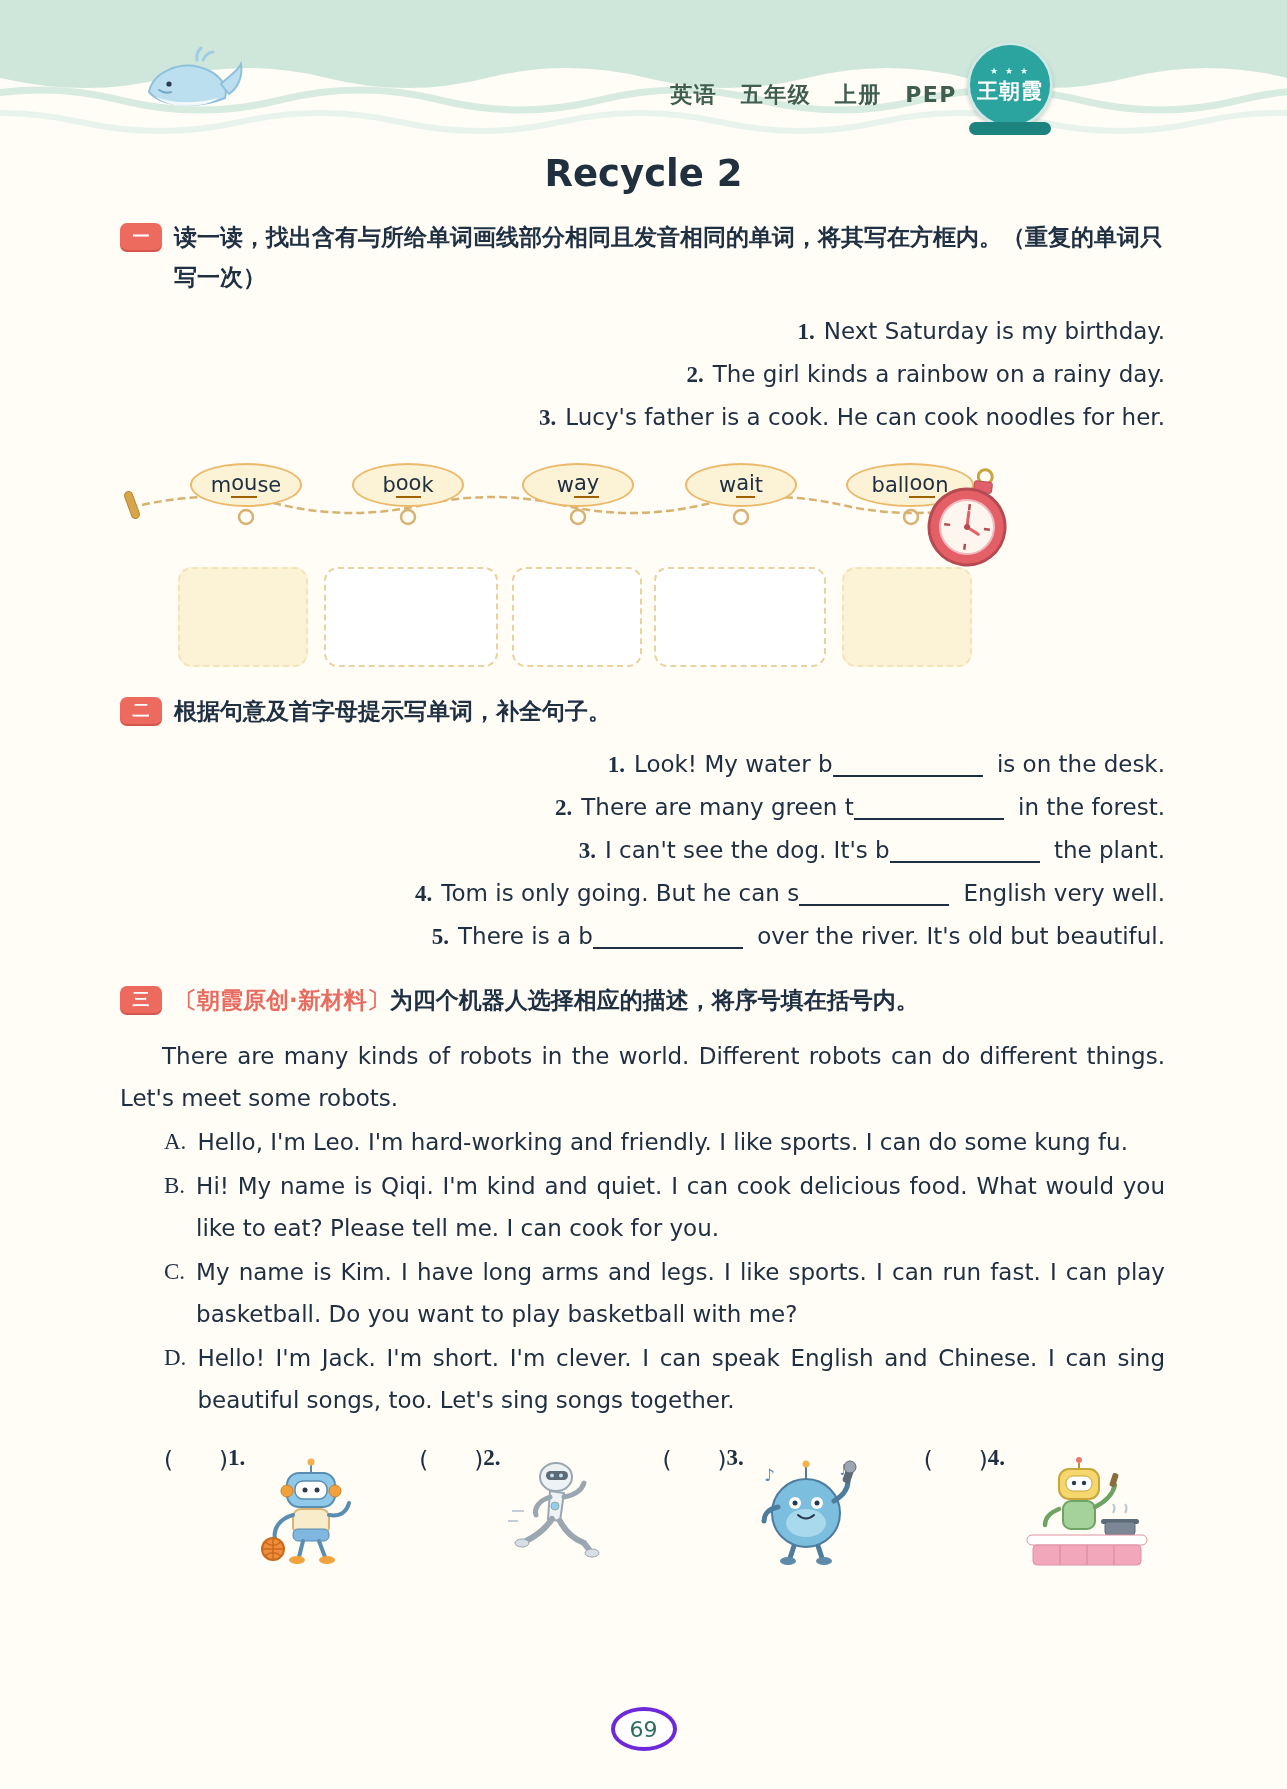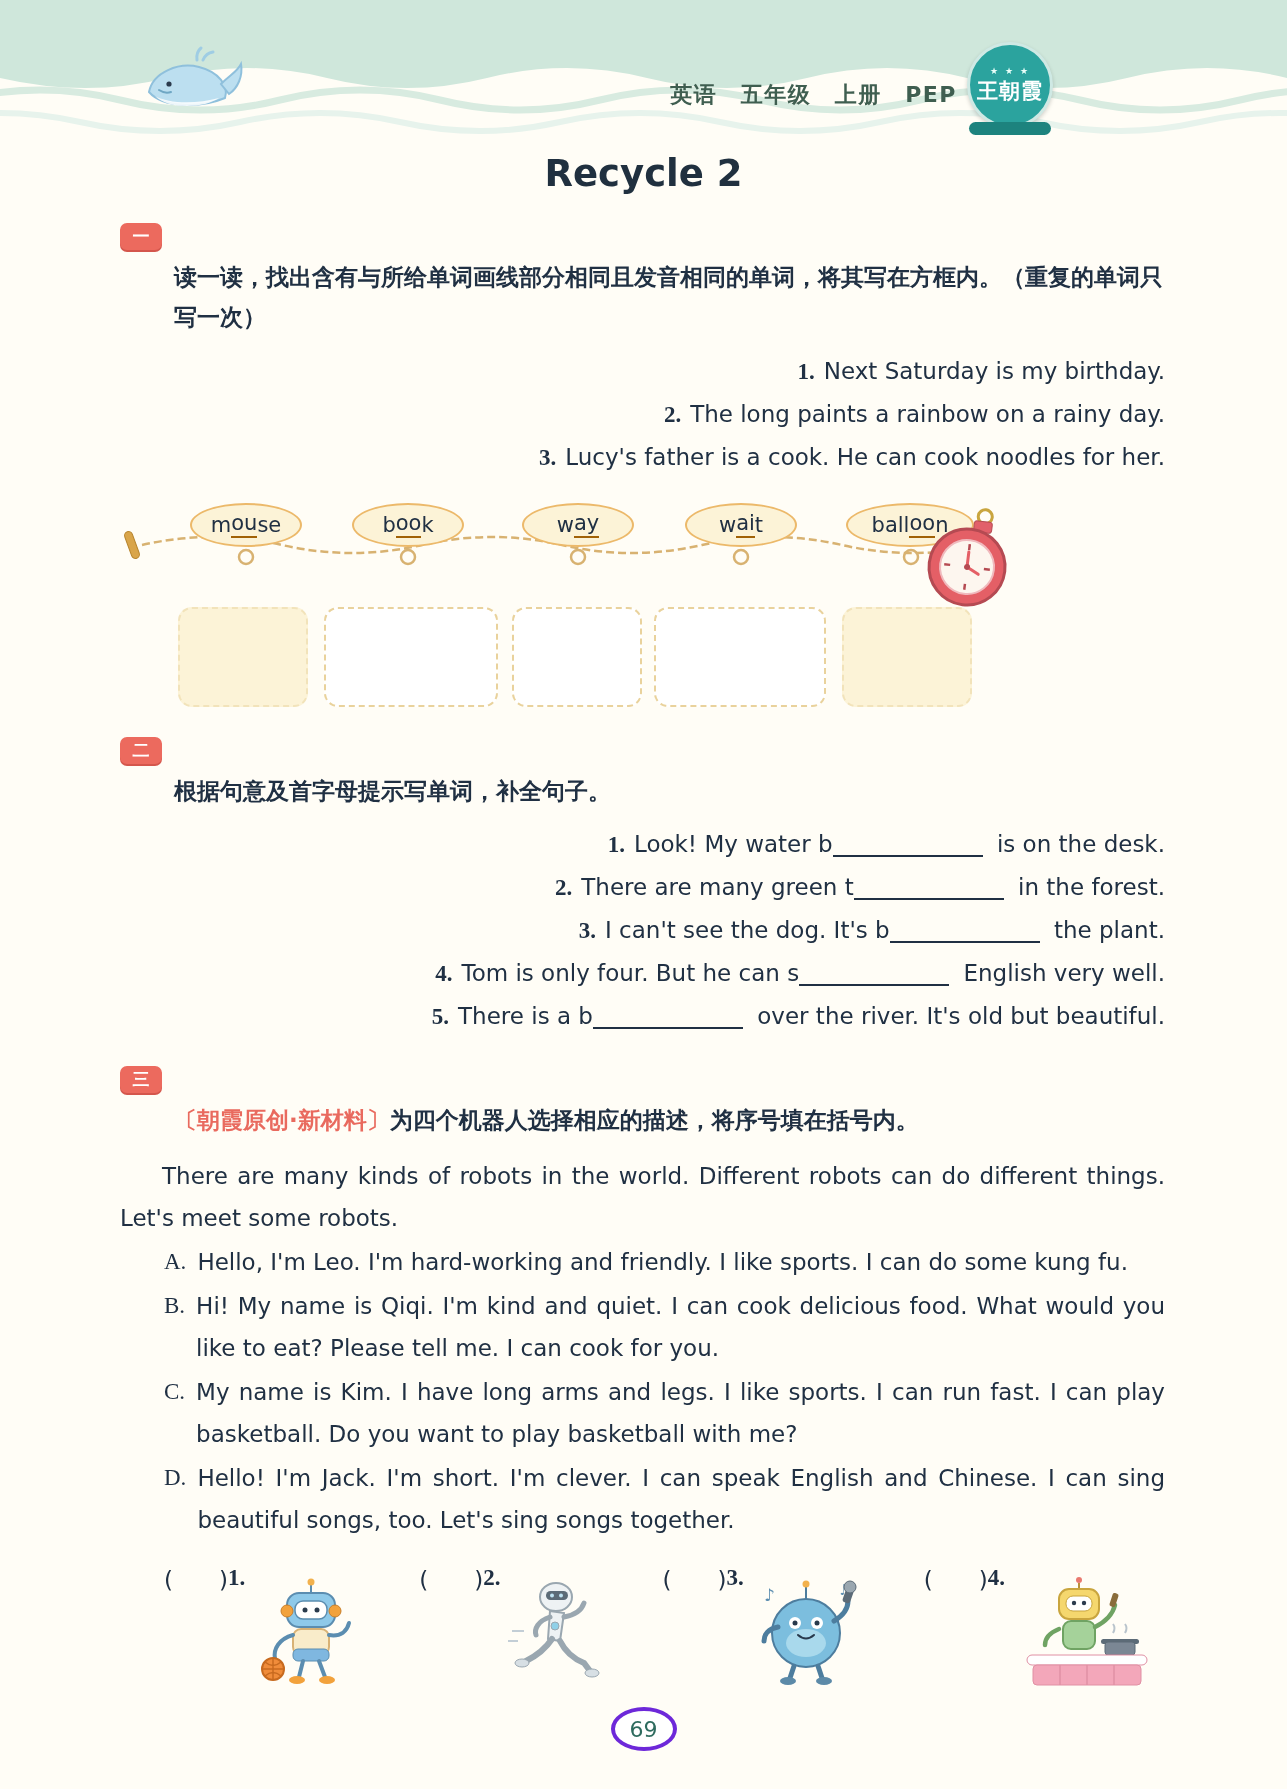--- a/index.html
+++ b/index.html
@@ -29,21 +29,21 @@
   
   .title { text-align:center; font-size:37px; font-weight:700; color:#20303f; margin-top:10px; }
 
   .content { padding:0 122px 0 120px; position:relative; }
 
   
   .sec-head { display:flex; align-items:flex-start; gap:12px; margin-top:22px; }
   .badge { flex:0 0 auto; width:42px; height:27px; margin-top:6px; background:#ec6a5e; border-radius:7px;
     color:#fff; font-size:17px; font-weight:700; display:flex; align-items:center; justify-content:center;
     box-shadow:0 2px 0 #d4564c; }
-  .instr { font-size:23px; font-weight:600; line-height:1.75;margin-top:40px; }
+  .instr { font-size:23px; font-weight:600; line-height:1.75; }
   .tag { color:#e96a5e; }
 
   
   .sent-list, .fill-list { list-style:none; margin:12px 0 0 44px; }
   .sent-list li, .fill-list li { font-size:23px; line-height:1.83;text-align:right; }
   .num { font-family:"Liberation Serif","DejaVu Serif",serif; font-weight:700; margin-right:9px; }
 
   
   .bubbles { position:relative; height:96px; margin-top:24px; }
   .rope-svg { position:absolute; left:0; top:24px; width:1045px; height:64px; z-index:1; }
@@ -115,21 +115,21 @@
       <div class="sec-head">
         <span class="badge">一</span>
         <p class="instr">读一读，找出含有与所给单词画线部分相同且发音相同的单词，将其写在方框内。（重复的单词只写一次）</p>
       </div>
 
       <ol class="sent-list">
         <li>
           <span class="num">1.</span><span>Next Saturday is my birthday.</span>
         </li>
         <li>
-          <span class="num">2.</span><span>The long paints a rainbow on a rainy day.</span>
+          <span class="num">2.</span><span>The girl kinds a rainbow on a rainy day.</span>
         </li>
         <li>
           <span class="num">3.</span><span>Lucy's father is a cook. He can cook noodles for her.</span>
         </li>
       </ol>
 
       <div class="bubbles">
         <svg class="rope-svg" viewBox="0 0 1045 64" aria-hidden="true">
           <rect x="8" y="4" width="8" height="28" rx="4" fill="#d9a54a" stroke="#b8862f" transform="rotate(-20 12 18)"></rect>
           <path d="M22,18 q70,-16 140,0 t140,0 t140,0 t140,0 t140,0 t142,0" fill="none" stroke="#d8b271" stroke-width="2.5" stroke-dasharray="8 4"></path>
@@ -202,21 +202,21 @@
         <li>
           <span class="num">1.</span><span>Look! My water </span><span>b</span><span class="blank"></span><span> is on the desk.</span>
         </li>
         <li>
           <span class="num">2.</span><span>There are many green </span><span>t</span><span class="blank"></span><span> in the forest.</span>
         </li>
         <li>
           <span class="num">3.</span><span>I can't see the dog. It's </span><span>b</span><span class="blank"></span><span> the plant.</span>
         </li>
         <li>
-          <span class="num">4.</span><span>Tom is only four. But he can </span><span>s</span><span class="blank"></span><span> English very well.</span>
+          <span class="num">4.</span><span>Tom is only going. But he can </span><span>s</span><span class="blank"></span><span> English very well.</span>
         </li>
         <li>
           <span class="num">5.</span><span>There is a </span><span>b</span><span class="blank"></span><span> over the river. It's old but beautiful.</span>
         </li>
       </ol>
     </section>
 
     <section>
       <div class="sec-head">
         <span class="badge">三</span>

